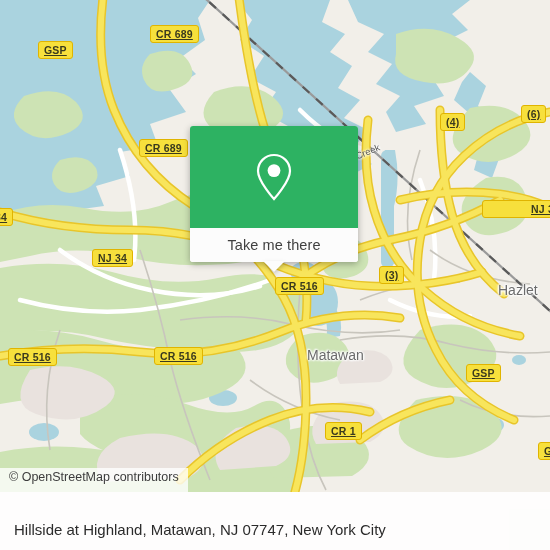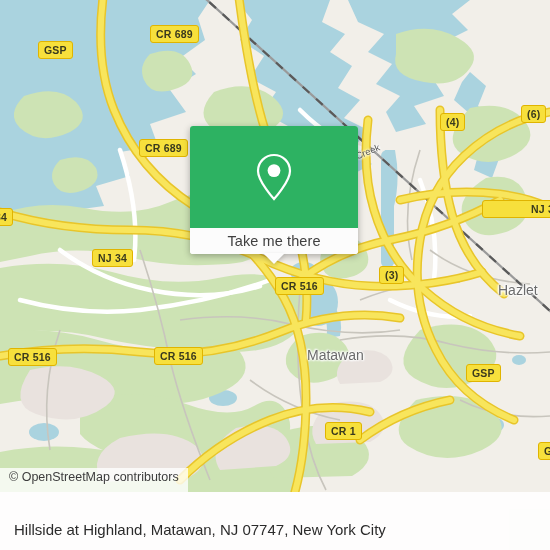--- a/index.html
+++ b/index.html
@@ -21,20 +21,21 @@
     border:1.5px solid #e0b400;
     border-radius:3px;
     color:#3a3a1e;
     font-size:10.5px;
     font-weight:bold;
     line-height:1;
     padding:2.5px 5px 3px 5px;
     white-space:nowrap;
     letter-spacing:.2px;
     box-sizing:border-box;
+    text-decoration:underline;
   }
   .placelbl{
     position:absolute;
     color:#6b6b6b;
     font-size:14px;
     white-space:nowrap;
     text-shadow:0 0 3px #fff,0 0 3px #fff,0 0 2px #fff,1px 1px 2px #fff,-1px -1px 2px #fff;
   }
   .waterlbl{
     position:absolute;
@@ -51,21 +52,21 @@
     border-radius:3px;overflow:visible;
     box-shadow:0 2px 7px rgba(0,0,0,.30);
     background:#fff;
   }
   #card-head{
     background:#2db262;height:102px;
     border-radius:3px 3px 0 0;
     display:flex;align-items:center;justify-content:center;
   }
   #card-foot{
-    background:#fcfcfc;height:26px;
+    background:#fcfcfc;height:34px;
     border-radius:0 0 3px 3px;
     display:flex;align-items:center;justify-content:center;
   }
   #card-foot span{
     color:#3f3f3f;font-size:14.5px;letter-spacing:.1px;
   }
   #card-tail{
     position:absolute;left:50%;margin-left:-11px;bottom:-10px;
     width:0;height:0;
     border-left:11px solid transparent;

